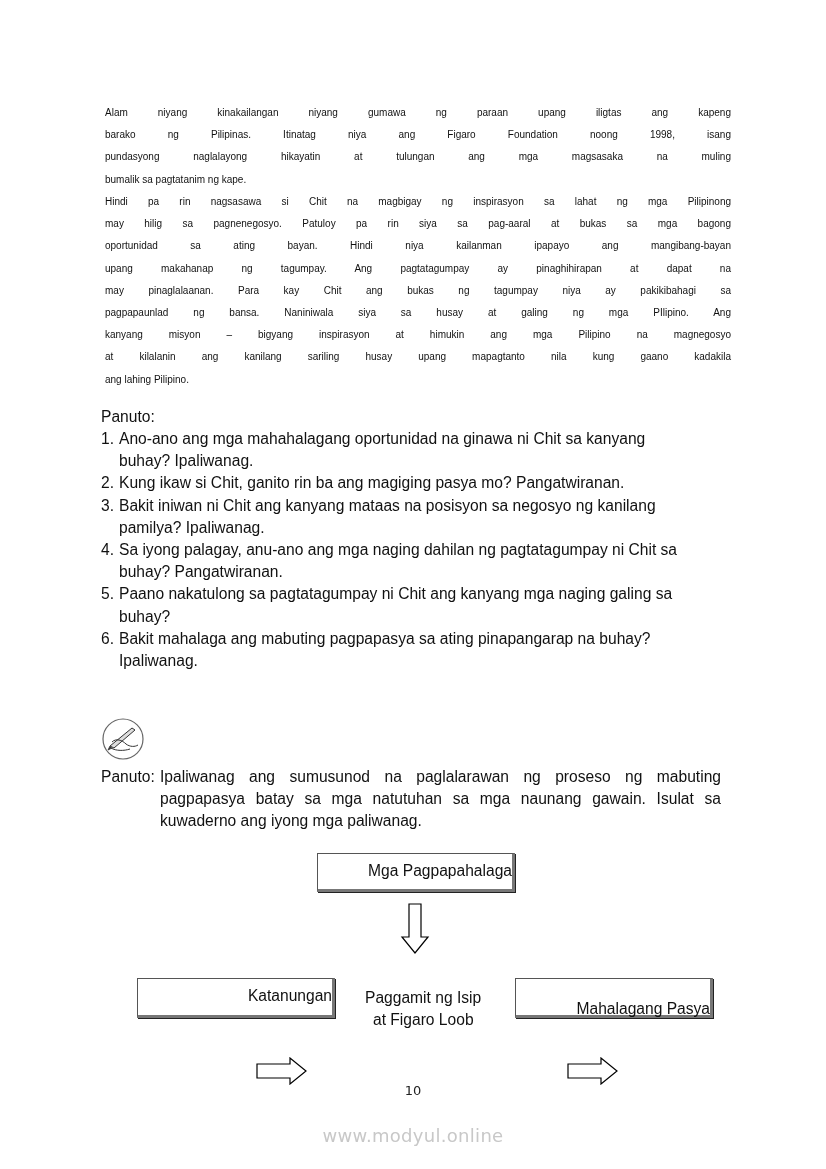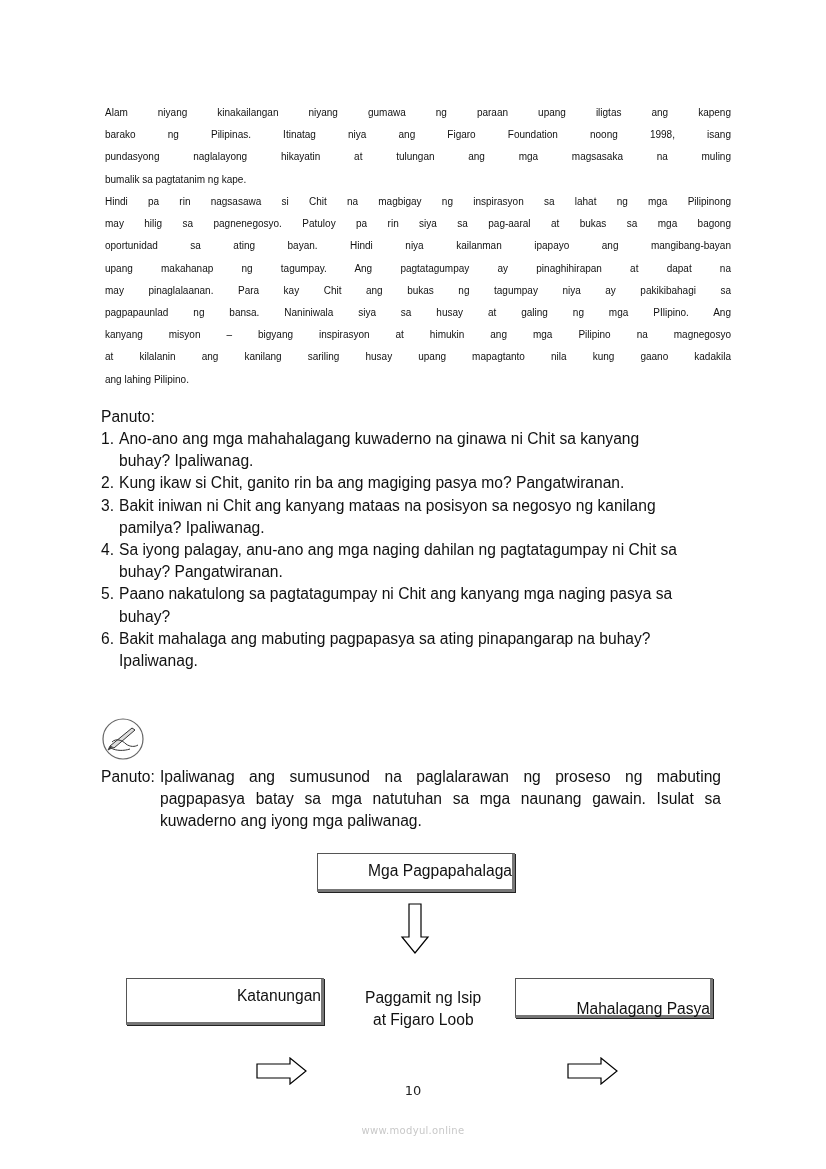--- a/index.html
+++ b/index.html
@@ -24,30 +24,30 @@
     .panuto-label { position: absolute; left: 0; top: 0; }
     .panuto-text { position: absolute; left: 59px; top: 0; width: 561px; }
     .panuto-text .line { display: block; text-align: justify; text-align-last: justify; white-space: nowrap; }
     .panuto-text .line.last { text-align-last: left; }
     .fbox { position: absolute; box-sizing: border-box; background: #fff;
             border-top: 1.5px solid #555; border-left: 1.5px solid #555;
             border-right: 3px solid #777; border-bottom: 3px solid #777;
             box-shadow: 1px 1px 0 #222; font-size: 15.6px; text-align: right; }
     .fbox span { display: block; }
     .box-pag { left: 317px; top: 853px; width: 198px; height: 39px; padding-top: 8px; }
-    .box-kat { left: 126px; top: 978px; width: 198px; height: 47px; padding-top: 8px; }
+    .box-kat { left: 137px; top: 978px; width: 198px; height: 40px; padding-top: 8px; }
     .box-mah { left: 515px; top: 978px; width: 198px; height: 40px; padding-top: 21px; }
     .mid-text { position: absolute; left: 355px; top: 987px; width: 140px; font-size: 15.6px; line-height: 22px; }
     .mid-text .l1 { display: block; padding-left: 10px; }
     .mid-text .l2 { display: block; padding-left: 18px; }
     .arrow { position: absolute; }
     .page-num { position: absolute; left: 0; width: 826px; top: 1083px; text-align: center;
                 font-family: "DejaVu Sans", sans-serif; font-size: 13px; color: #222; }
     .watermark { position: absolute; left: 0; width: 826px; top: 1125px; text-align: center;
-                 font-family: "DejaVu Sans", sans-serif; font-size: 10px; color: #c8c8c8; letter-spacing: 0.3px; }
+                 font-family: "DejaVu Sans", sans-serif; font-size: 18px; color: #c8c8c8; letter-spacing: 0.3px; }
   </style>
 </head>
 <body>
 
 <div class="page">
 
   <p class="para" style="top:98px;">
     <span class="line">Alam niyang kinakailangan niyang gumawa ng paraan upang iligtas ang kapeng</span>
     <span class="line">barako ng Pilipinas. Itinatag niya ang Figaro Foundation noong 1998, isang</span>
     <span class="line">pundasyong naglalayong hikayatin at tulungan ang mga magsasaka na muling</span>
@@ -63,40 +63,40 @@
     <span class="line">pagpapaunlad ng bansa. Naniniwala siya sa husay at galing ng mga PIlipino. Ang</span>
     <span class="line">kanyang misyon – bigyang inspirasyon at himukin ang mga Pilipino na magnegosyo</span>
     <span class="line">at kilalanin ang kanilang sariling husay upang mapagtanto nila kung gaano kadakila</span>
     <span class="line last">ang lahing Pilipino.</span>
   </p>
 
   <div class="sagutin-label">Panuto:</div>
   <ol class="qlist">
     <li>
       <span class="qnum">1.</span>
-      <span style="display:block">Ano-ano ang mga mahahalagang kuwaderno na ginawa ni Chit sa kanyang</span>
+      <span style="display:block">Ano-ano ang mga mahahalagang oportunidad na ginawa ni Chit sa kanyang</span>
       <span style="display:block">buhay? Ipaliwanag.</span>
     </li>
     <li>
       <span class="qnum">2.</span>
       <span style="display:block">Kung ikaw si Chit, ganito rin ba ang magiging pasya mo? Pangatwiranan.</span>
     </li>
     <li>
       <span class="qnum">3.</span>
       <span style="display:block">Bakit iniwan ni Chit ang kanyang mataas na posisyon sa negosyo ng kanilang</span>
       <span style="display:block">pamilya? Ipaliwanag.</span>
     </li>
     <li>
       <span class="qnum">4.</span>
       <span style="display:block">Sa iyong palagay, anu-ano ang mga naging dahilan ng pagtatagumpay ni Chit sa</span>
       <span style="display:block">buhay? Pangatwiranan.</span>
     </li>
     <li>
       <span class="qnum">5.</span>
-      <span style="display:block">Paano nakatulong sa pagtatagumpay ni Chit ang kanyang mga naging pasya sa</span>
+      <span style="display:block">Paano nakatulong sa pagtatagumpay ni Chit ang kanyang mga naging galing sa</span>
       <span style="display:block">buhay?</span>
     </li>
     <li>
       <span class="qnum">6.</span>
       <span style="display:block">Bakit mahalaga ang mabuting pagpapasya sa ating pinapangarap na buhay?</span>
       <span style="display:block">Ipaliwanag.</span>
     </li>
   </ol>
 
   <svg class="tayahin-icon" viewBox="0 0 42 42">

